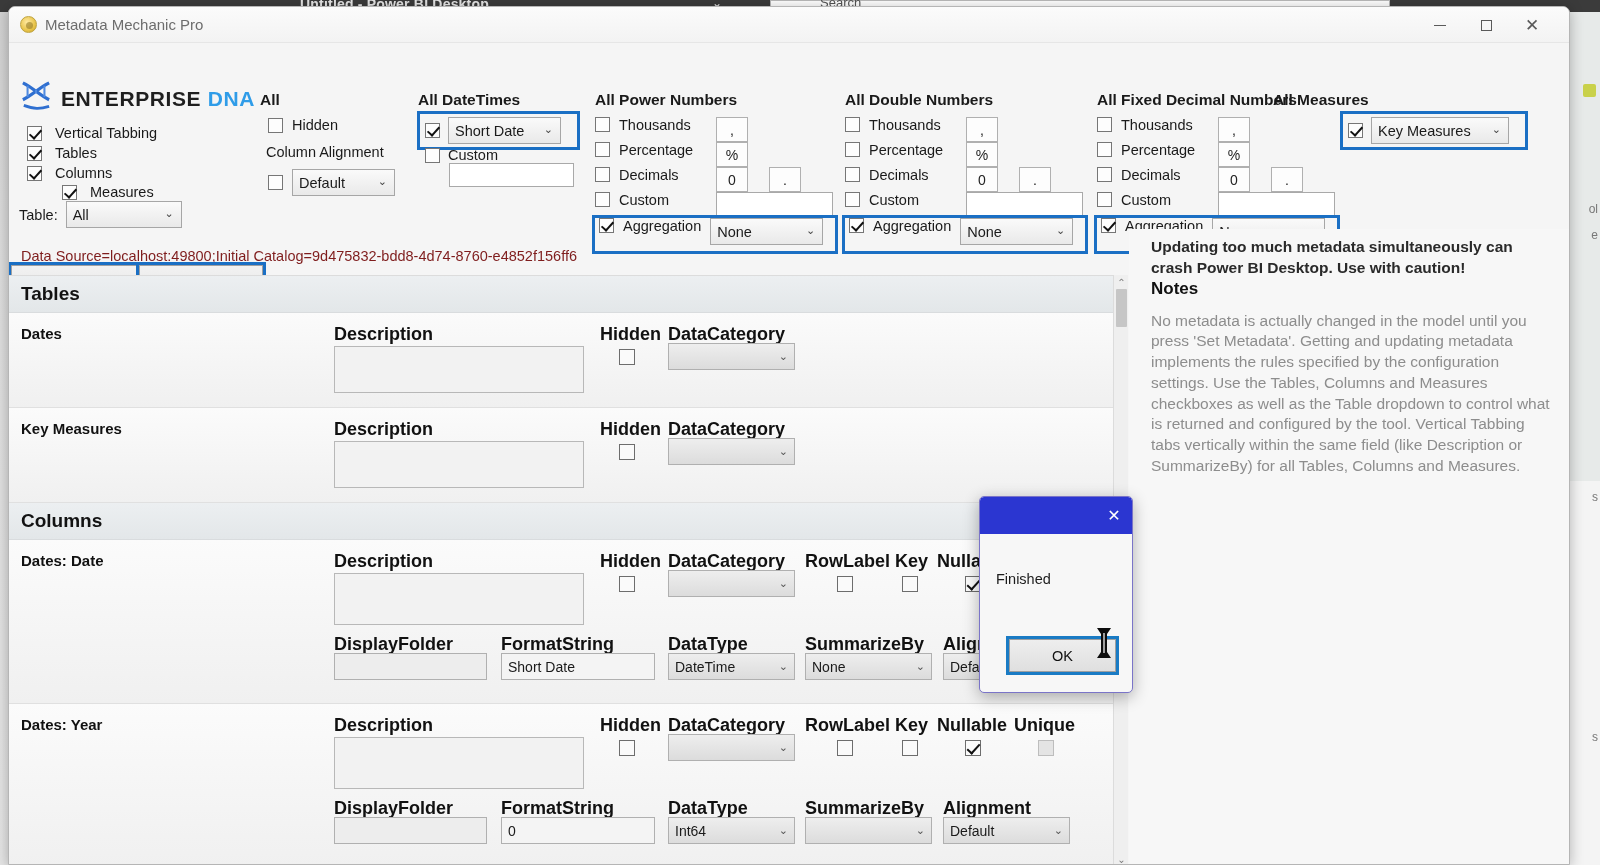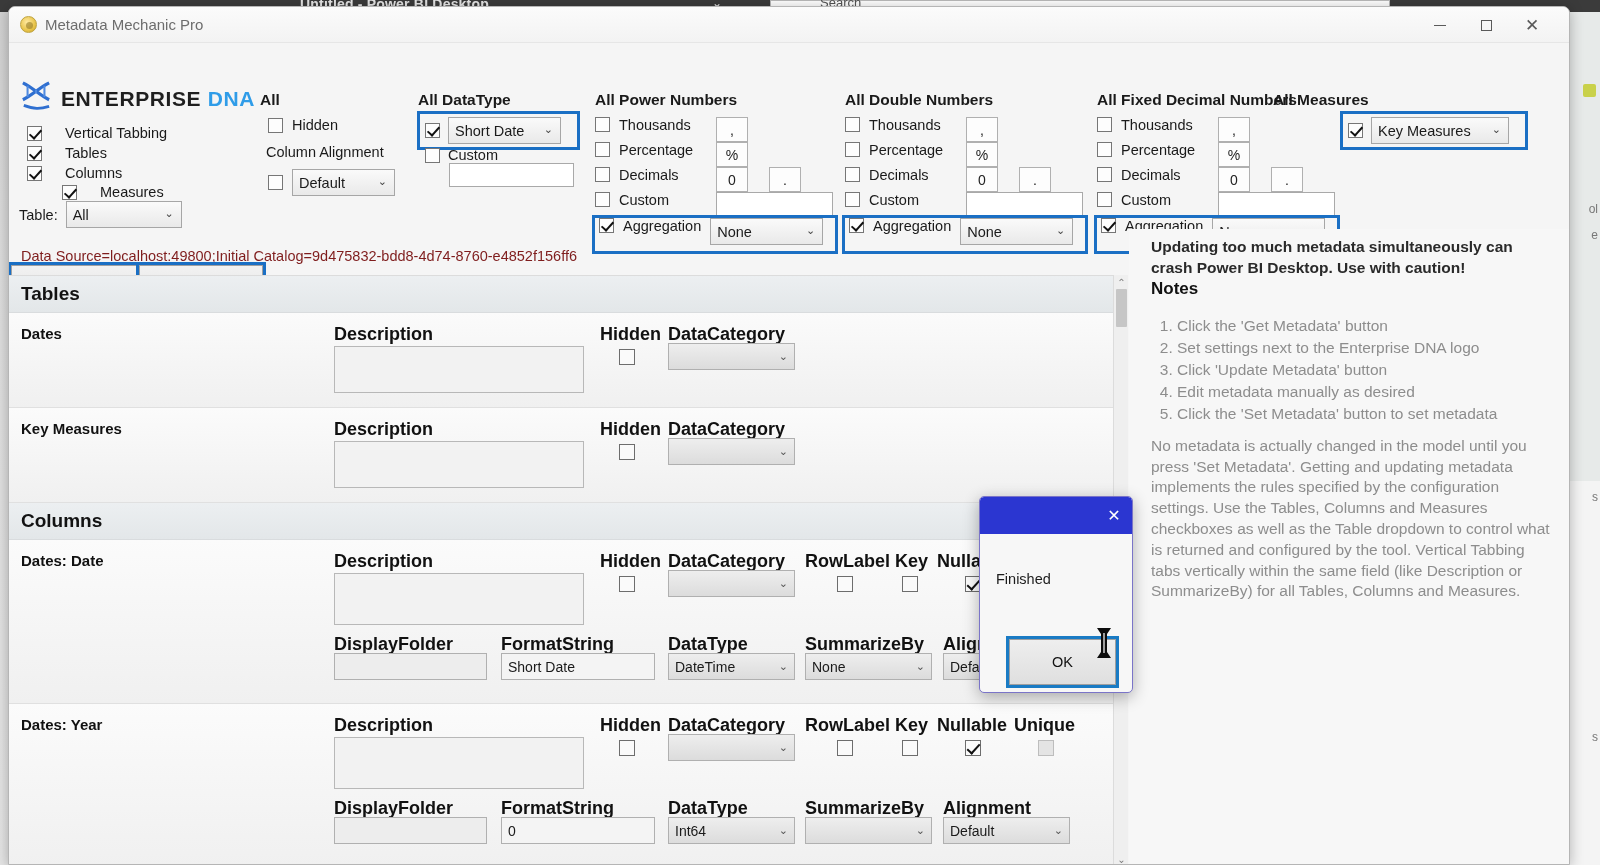--- a/index.html
+++ b/index.html
@@ -123,21 +123,21 @@
   #logo-dna {
     position: absolute; left: 8px; top: 38px; width: 38px; height: 30px;
   }
   #enterprise-dna-text {
     position: absolute; left: 52px; top: 44px;
     font-size: 21px; font-weight: bold; letter-spacing: .6px;
     color: #1f1f1f;
   }
   #enterprise-dna-text .dna { color: #2f9ce8; }
   .left-check-row {
-    position: absolute; display: flex; align-items: center; gap: 23px;
+    position: absolute; display: flex; align-items: center; gap: 13px;
   }
   #table-row-left { position: absolute; left: 10px; top: 158px; display: flex; align-items: center; gap: 8px; }
   #table-label { font-size: 14.5px; color: #1a1a1a; }
   .combo {
     height: 27px; background: linear-gradient(180deg,#fafafa,#e9e9e9);
     border: 1px solid #a6a6a6;
     display: flex; align-items: center; padding: 0 6px;
     font-size: 14.5px; color: #1a1a1a; position: relative;
   }
   .combo .chev {
@@ -291,21 +291,21 @@
     width: 24px; height: 24px;
     display: flex; align-items: center; justify-content: center;
     color: #ffffff; font-size: 16px;
   }
   #modal-message {
     position: absolute; left: 16px; top: 74px;
     font-size: 14.5px; color: #1c1c1c;
   }
   #modal-ok {
     position: absolute; left: 29px; top: 142px;
-    width: 107px; height: 46px;
+    width: 107px; height: 33px;
     background: linear-gradient(180deg,#eeeeee,#dfdfdf);
     border: 1px solid #9f9f9f;
     outline: 3px solid #1a7bc4;
     display: flex; align-items: center; justify-content: center;
     font-size: 14.5px; color: #111;
   }
   #cursor-glyph {
     position: absolute; left: 1093px; top: 624px;
     width: 22px; height: 38px; z-index: 50;
   }
@@ -390,21 +390,21 @@
     </div>
     <div class="grp-title" style="left:257px; top:101px; font-weight:normal; font-size:14.5px;">Column Alignment</div>
     <div style="position:absolute; left:259px; top:126px; display:flex; align-items:center; gap:9px;">
       <span class="cb"></span>
       <span class="combo" style="width:103px;">
         <span>Default</span>
         <span class="chev">⌄</span>
       </span>
     </div>
 
-    <div class="grp-title" style="left:409px; top:48px;">All DataType</div>
+    <div class="grp-title" style="left:409px; top:48px;">All DateTimes</div>
     <div class="hl-blue" style="position:absolute; left:411px; top:71px; width:157px; height:33px; display:flex; align-items:center; gap:8px; padding-left:5px; background:#f5f5f5;">
       <span class="cb checked"></span>
       <span class="combo" style="width:113px;">
         <span>Short Date</span>
         <span class="chev">⌄</span>
       </span>
     </div>
     <div style="position:absolute; left:416px; top:104px; display:flex; align-items:center; gap:8px;">
       <span class="cb"></span>
       <span class="lbl">Custom</span>
@@ -647,27 +647,20 @@
 
   <div id="content-scrollbar">
     <div class="sb-arrow" style="top:0;">⌃</div>
     <div id="content-scroll-thumb"></div>
     <div class="sb-arrow" style="bottom:0;">⌄</div>
   </div>
 
   <div id="notes-panel">
     <div id="notes-warning">Updating too much metadata simultaneously can crash Power BI Desktop. Use with caution!</div>
     <div id="notes-title">Notes</div>
-    <ol id="notes-steps">
-      <li>Click the 'Get Metadata' button</li>
-      <li>Set settings next to the Enterprise DNA logo</li>
-      <li>Click 'Update Metadata' button</li>
-      <li>Edit metadata manually as desired</li>
-      <li>Click the 'Set Metadata' button to set metadata</li>
-    </ol>
     <div class="notes-body" id="notes-para2">No metadata is actually changed in the model until you press 'Set Metadata'. Getting and updating metadata implements the rules specified by the configuration settings. Use the Tables, Columns and Measures checkboxes as well as the Table dropdown to control what is returned and configured by the tool. Vertical Tabbing tabs vertically within the same field (like Description or SummarizeBy) for all Tables, Columns and Measures.</div>
   </div>
 
   <div id="modal-dialog">
     <div id="modal-titlebar">
       <div id="modal-close">✕</div>
     </div>
     <div id="modal-message">Finished</div>
     <div id="modal-ok">OK</div>
   </div>

